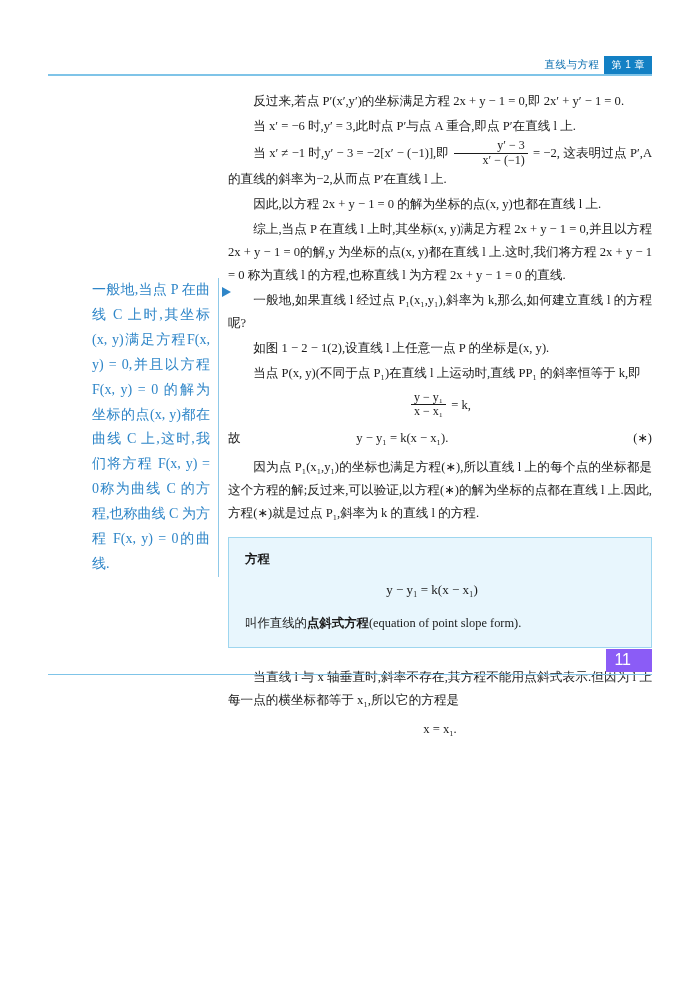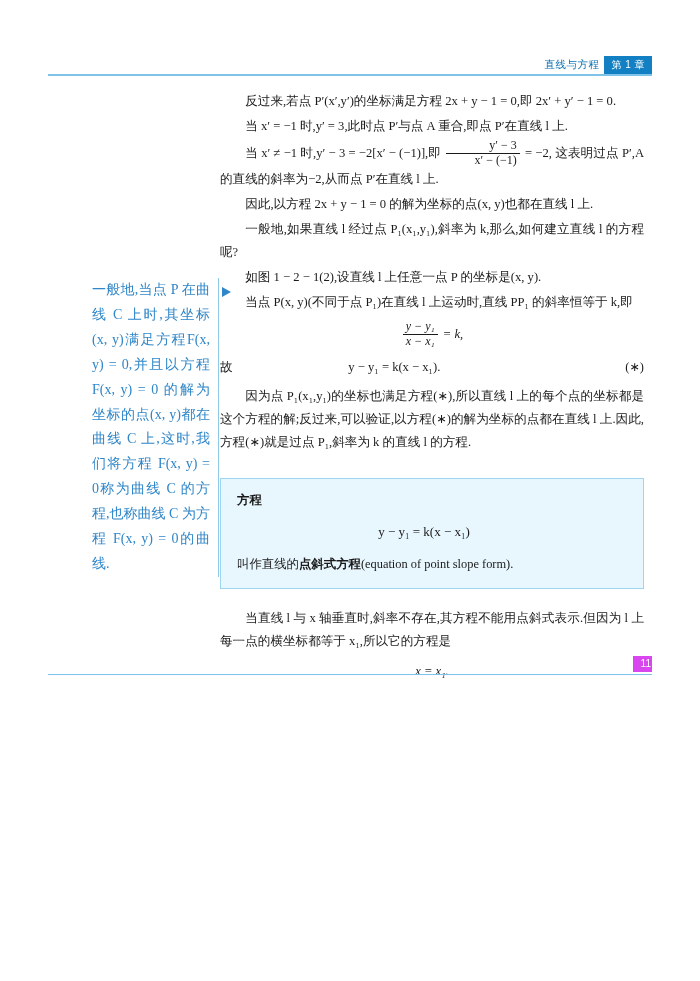--- a/index.html
+++ b/index.html
@@ -44,36 +44,36 @@
   
   .footer-rule{
     position:absolute;
     left:48px; right:48px; bottom:55px;
     height:1.5px;
     background:#7fc4e8;
   }
   .folio{
     position:absolute;
     right:48px; bottom:58px;
-    background:#d946ef;
+    background:#8b5cf6;
     color:#fff;
     font-family:"Liberation Sans", sans-serif;
-    font-size:10px;
-    padding:2px 1px 3px 8px;
+    font-size:16px;
+    padding:2px 21px 3px 8px;
   }
   
   .col{
     position:absolute;
-    left:220px; top:90px; width:424px;
+    left:228px; top:90px; width:424px;
     font-size:12.6px;
     line-height:1.82;
     text-align:justify;
   }
   .p{margin:0 0 2px 0; text-indent:2em;}
-  .ctr{ text-align:center; text-indent:0; margin:7px 0 7px 0;font-style:italic;}
+  .ctr{ text-align:center; text-indent:0; margin:7px 0 7px 0;}
   .ctr-rel{position:relative;}
   .tagright{
     position:absolute; right:0; top:0;
     font-size:12.4px;
   }
   .lead{
     display:inline-block;
     width:2em;
     text-indent:0;
   }
@@ -108,21 +108,21 @@
   .sidenote .arrow{
     position:absolute;
     right:-13px; top:9px;
     width:0;height:0;
     border-top:5px solid transparent;
     border-bottom:5px solid transparent;
     border-left:9px solid #2f86c8;
   }
   
   .defbox{
-    margin:24px 0 18px 0;
+    margin:12px 0 18px 0;
     background:#e8f6fd;
     border:1px solid #9ed6ef;
     padding:10px 32px 12px 16px;
     text-indent:0;
   }
   .defbox .lbl{
     font-family:"Liberation Sans", sans-serif;
     font-weight:bold;
     font-size:12.4px;
     margin:0 0 2px 0;
@@ -179,33 +179,34 @@
   <div class="header-rule"></div>
 
   <div class="sidenote">
     <span>一般地,当点 P 在曲线 C 上时,其坐标(x, y)满足方程F(x, y) = 0,并且以方程 F(x, y) = 0 的解为坐标的点(x, y)都在曲线 C 上,这时,我们将方程 F(x, y) = 0称为曲线 C 的方程,也称曲线 C 为方程 F(x, y) = 0的曲线.</span>
     <span class="arrow"></span>
   </div>
 
   <div class="col">
 
     <p class="p">反过来,若点 P′(x′,y′)的坐标满足方程 2x + y − 1 = 0,即 2x′ + y′ − 1 = 0.</p>
-    <p class="p">当 x′ = −1 时,y′ = 3,此时点 P′与点 A 重合,即点 P′在直线 l 上.</p>
+    <p class="p">当 x′ = −6 时,y′ = 3,此时点 P′与点 A 重合,即点 P′在直线 l 上.</p>
 
     <p class="p">
       <span>当 x′ ≠ −1 时,y′ − 3 = −2[x′ − (−1)],即</span>
       <span class="frac">
         <span class="num">y′ − 3</span>
         <span class="den">x′ − (−1)</span>
       </span>
       <span>= −2,</span>
       <span>这表明过点 P′,A 的直线的斜率为−2,从而点 P′在直线 l 上.</span>
     </p>
 
     <p class="p">因此,以方程 2x + y − 1 = 0 的解为坐标的点(x, y)也都在直线 l 上.</p>
+    <p class="p">综上,当点 P 在直线 l 上时,其坐标(x, y)满足方程 2x + y − 1 = 0,并且以方程 2x + y − 1 = 0的解,y 为坐标的点(x, y)都在直线 l 上.这时,我们将方程 2x + y − 1 = 0 称为直线 l 的方程,也称直线 l 为方程 2x + y − 1 = 0 的直线.</p>
     <p class="p">一般地,如果直线 l 经过点 P₁(x₁,y₁),斜率为 k,那么,如何建立直线 l 的方程呢?</p>
     <p class="p">如图 1 − 2 − 1(2),设直线 l 上任意一点 P 的坐标是(x, y).</p>
     <p class="p">当点 P(x, y)(不同于点 P₁)在直线 l 上运动时,直线 PP₁ 的斜率恒等于 k,即</p>
 
     <div class="ctr">
       <span class="frac">
         <span class="num">y − y₁</span>
         <span class="den">x − x₁</span>
       </span>
       <span>= k,</span>

